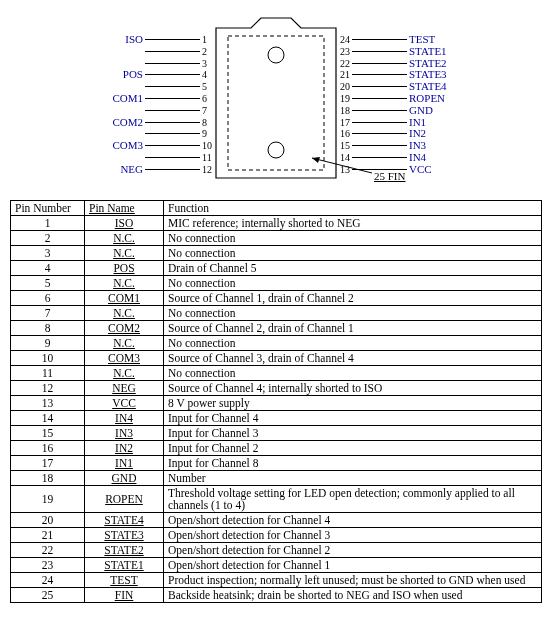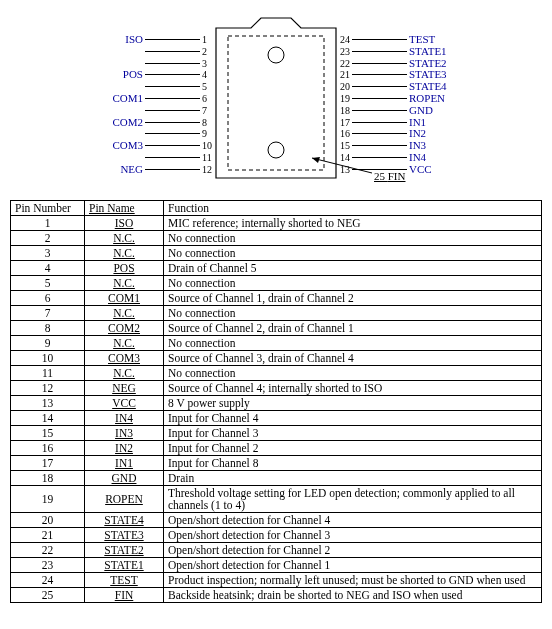--- a/index.html
+++ b/index.html
@@ -299,21 +299,21 @@
         <td class="col-func">Input for Channel 2</td>
       </tr>
       <tr>
         <td class="col-num">17</td>
         <td class="col-name">IN1</td>
         <td class="col-func">Input for Channel 8</td>
       </tr>
       <tr>
         <td class="col-num">18</td>
         <td class="col-name">GND</td>
-        <td class="col-func">Drain</td>
+        <td class="col-func">Number</td>
       </tr>
       <tr>
         <td class="col-num">19</td>
         <td class="col-name">ROPEN</td>
         <td class="col-func">Threshold voltage setting for LED open detection; commonly applied to all channels (1 to 4)</td>
       </tr>
       <tr>
         <td class="col-num">20</td>
         <td class="col-name">STATE4</td>
         <td class="col-func">Open/short detection for Channel 4</td>

